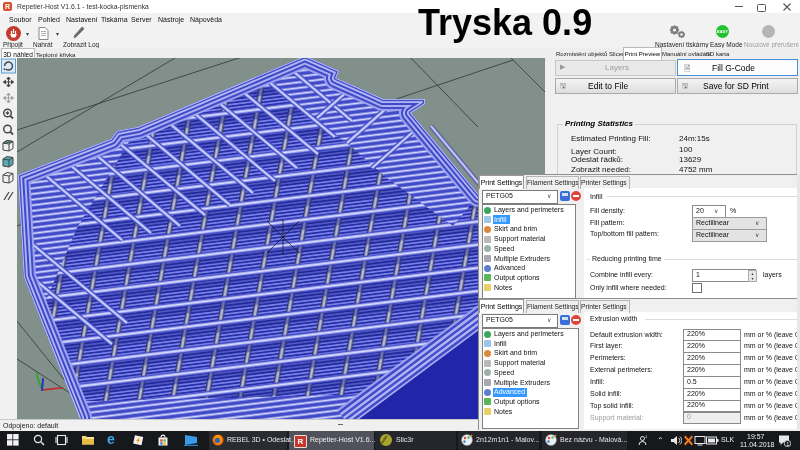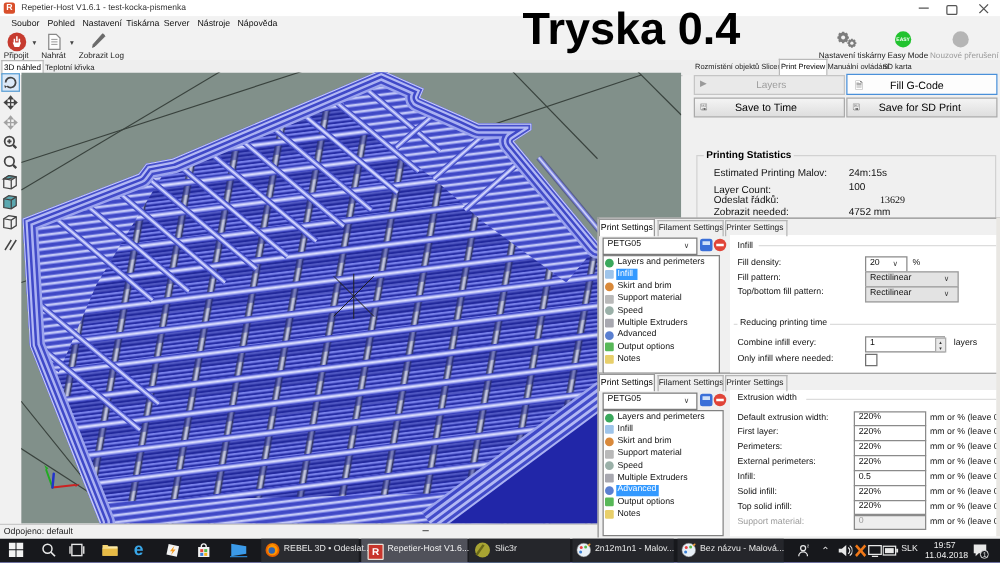--- a/index.html
+++ b/index.html
@@ -73,21 +73,21 @@
     </g>
     <circle cx="6.5" cy="6" r="1.6" fill="#f2f2f2"></circle>
     <circle cx="13.5" cy="10.5" r="1.3" fill="#f2f2f2"></circle>
   </svg>
 <div class="abs t" style="left:655px;top:40.5px;font-size:6.5px;color:#222;">Nastavení tiskárny</div>
 <div class="abs" style="left:716px;top:25px;width:13px;height:13px;border-radius:50%;background:#22c32f;color:#fff;font-size:4px;font-weight:bold;text-align:center;line-height:13px;">EASY</div>
 <div class="abs t" style="left:710px;top:40.5px;font-size:6.5px;color:#222;">Easy Mode</div>
 <div class="abs" style="left:762px;top:25px;width:13px;height:13px;border-radius:50%;background:#b5b5b5;"></div>
 <div class="abs t" style="left:744px;top:40.5px;font-size:6.5px;color:#9a9a9a;">Nouzové přerušení</div>
 
-<div class="abs t" style="left:418px;top:2px;font-size:36px;font-weight:bold;color:#000;letter-spacing:0px;">Tryska 0.4</div>
+<div class="abs t" style="left:418px;top:2px;font-size:36px;font-weight:bold;color:#000;letter-spacing:0px;">Tryska 0.9</div>
 
 <div class="abs" style="left:0;top:48px;width:800px;height:12px;background:#eeeeee;border-bottom:1px solid #c9c9c9;"></div>
 <div class="abs" style="left:1px;top:48px;width:32px;height:12px;background:#fff;border:1px solid #b9b9b9;border-bottom:none;font-size:6.5px;text-align:center;line-height:12px;">3D náhled</div>
 <div class="abs t" style="left:36px;top:51px;font-size:6.2px;color:#222;">Teplotní křivka</div>
 <div class="abs t" style="left:556px;top:51px;font-size:6px;color:#222;">Rozmístění objektů</div>
 <div class="abs t" style="left:609px;top:51px;font-size:6px;color:#222;">Slicer</div>
 <div class="abs" style="left:623px;top:47px;width:37px;height:13px;background:#fff;border:1px solid #b9b9b9;border-bottom:none;font-size:6px;text-align:center;line-height:13px;white-space:nowrap;">Print Preview</div>
 <div class="abs t" style="left:662px;top:51px;font-size:6px;color:#222;">Manuální ovládání</div>
 <div class="abs t" style="left:706px;top:51px;font-size:6px;color:#222;">SD karta</div>
 
@@ -277,33 +277,33 @@
 <div class="abs" style="left:546px;top:60px;width:254px;height:368px;background:#f0f0f0;"></div>
 
 <div class="abs" style="left:555px;top:60px;width:119px;height:14px;background:#e9e9e9;border:1px solid #c5c5c5;"></div>
 <div class="abs t" style="left:560px;top:63px;font-size:7px;color:#999;">▶</div>
 <div class="abs t" style="left:605px;top:63px;font-size:8px;color:#9d9d9d;">Layers</div>
 <div class="abs" style="left:677px;top:59px;width:119px;height:15px;background:#fdfdfd;border:1.5px solid #4a90d9;"></div>
 <div class="abs t" style="left:684px;top:62px;font-size:8px;color:#666;">🗎</div>
 <div class="abs t" style="left:712px;top:62.5px;font-size:8.5px;color:#000;">Fill G-Code</div>
 <div class="abs" style="left:555px;top:78px;width:119px;height:14px;background:linear-gradient(#f4f4f4,#dedede);border:1px solid #aaa;"></div>
 <div class="abs t" style="left:560px;top:81px;font-size:7px;color:#666;">🖫</div>
-<div class="abs t" style="left:588px;top:81px;font-size:8.5px;color:#000;">Save to Time</div>
+<div class="abs t" style="left:588px;top:81px;font-size:8.5px;color:#000;">Edit to File</div>
 <div class="abs" style="left:677px;top:78px;width:119px;height:14px;background:linear-gradient(#f4f4f4,#dedede);border:1px solid #aaa;"></div>
 <div class="abs t" style="left:682px;top:81px;font-size:7px;color:#666;">🖫</div>
 <div class="abs t" style="left:703px;top:81px;font-size:8.5px;color:#000;">Save for SD Print</div>
 
 <div class="abs" style="left:557px;top:124px;width:238px;height:60px;border:1px solid #d2d2d2;"></div>
-<div class="abs t" style="left:563px;top:119px;font-size:8px;font-weight:bold;background:#f0f0f0;padding:0 2px;">Printing Statistics</div>
-<div class="abs t" style="left:571px;top:134px;font-size:8px;color:#111;">Estimated Printing Malov:</div>
+<div class="abs t" style="left:563px;top:119px;font-size:8px;font-weight:bold;background:#f0f0f0;padding:0 2px;font-style:italic;">Printing Statistics</div>
+<div class="abs t" style="left:571px;top:134px;font-size:8px;color:#111;">Estimated Printing Fill:</div>
 <div class="abs t" style="left:679px;top:134px;font-size:8px;color:#111;">24m:15s</div>
 <div class="abs t" style="left:571px;top:147px;font-size:8px;color:#111;">Layer Count:</div>
 <div class="abs t" style="left:679px;top:145px;font-size:8px;color:#111;">100</div>
 <div class="abs t" style="left:571px;top:155px;font-size:8px;color:#111;">Odeslat řádků:</div>
-<div class="abs t" style="left:704px;top:155px;font-size:8px;color:#111;font-family:Liberation Serif, serif;">13629</div>
+<div class="abs t" style="left:679px;top:155px;font-size:8px;color:#111;">13629</div>
 <div class="abs t" style="left:571px;top:165px;font-size:8px;color:#111;">Zobrazit needed:</div>
 <div class="abs t" style="left:679px;top:165px;font-size:8px;color:#111;">4752 mm</div>
 
 <div class="abs" style="left:478px;top:174px;width:322px;height:124px;background:#f0f0f0;border-left:1px solid #8e8e8e;border-top:1px solid #8e8e8e;z-index:5;"></div>
 <div class="abs" style="z-index:6;left:479px;top:175px;width:43px;height:13px;background:#fff;border:1px solid #989898;border-bottom:none;font-size:7px;text-align:center;line-height:13px;">Print Settings</div>
 <div class="abs t" style="z-index:6;left:527px;top:179px;font-size:6.7px;color:#222;">Filament Settings</div>
 <div class="abs t" style="z-index:6;left:581px;top:179px;font-size:6.7px;color:#222;">Printer Settings</div>
 <div class="abs" style="z-index:6;left:482px;top:190px;width:74px;height:12px;background:#fff;border:1px solid #7a7a7a;"></div>
 <div class="abs t" style="z-index:7;left:486px;top:192px;font-size:7px;color:#111;">PETG05</div>
 <div class="abs t" style="z-index:7;left:547px;top:192px;font-size:6px;color:#444;">∨</div>

